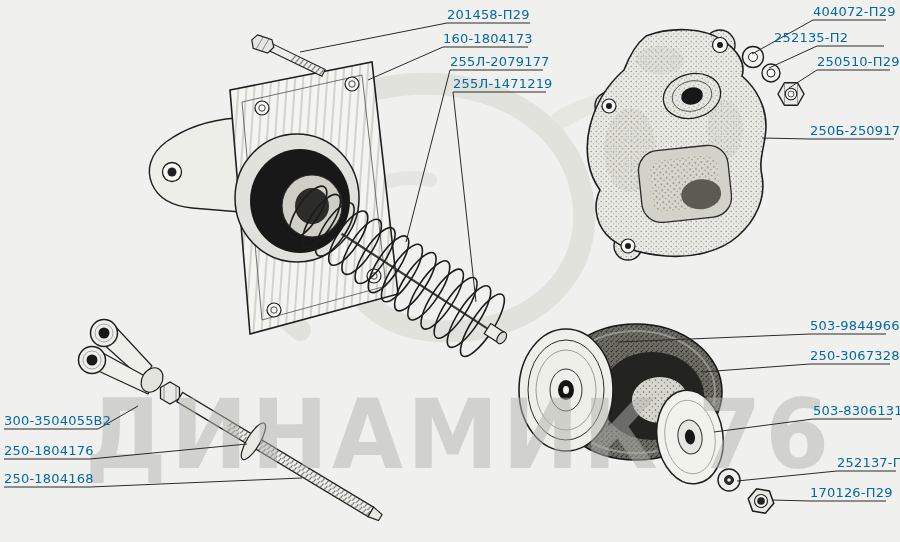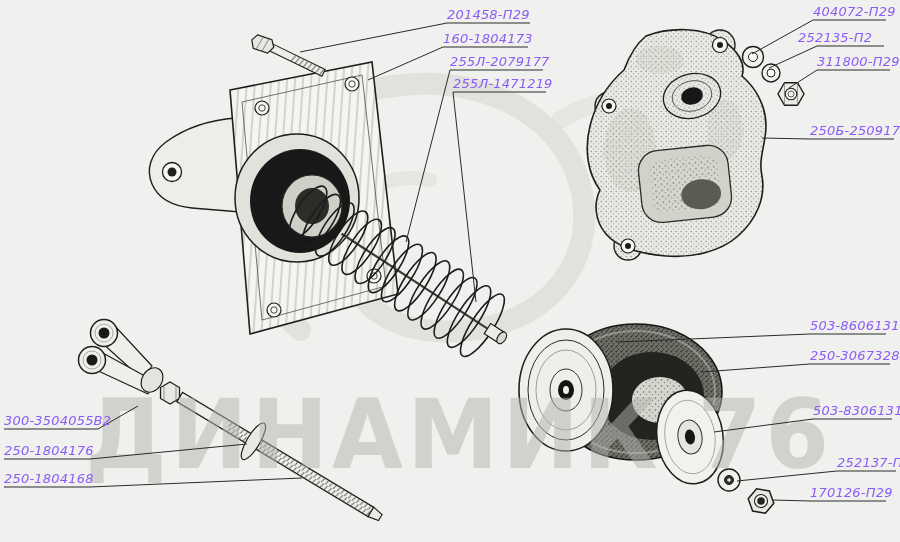--- a/index.html
+++ b/index.html
@@ -2,22 +2,22 @@
 <html><head>
 <meta charset="utf-8">
 <style>
   html,body{margin:0;padding:0;background:#d9d9d6;}
   .canvas{
     position:relative;width:900px;height:542px;background:#f0f0ee;
     overflow:hidden;font-family:"DejaVu Sans",sans-serif;
   }
   .canvas>svg{position:absolute;left:0;top:0;}
   .callout{
-    position:absolute;font-style:italic;font-size:13px;line-height:14px;
-    color:#8b5cf6;white-space:nowrap;letter-spacing:.2px;
+    position:absolute;font-size:13px;line-height:14px;
+    color:#0369a1;white-space:nowrap;letter-spacing:.2px;
   }
 </style>
 </head>
 <body>
 
 <div class="canvas">
 
 <svg width="900" height="542" viewBox="0 0 900 542">
   <defs>
     <pattern id="stipple" width="5" height="5" patternUnits="userSpaceOnUse">
@@ -222,24 +222,24 @@
     <polyline points="4,459 90,459 247,444"></polyline>
     <polyline points="4,487 90,487 302,478"></polyline>
   </g>
 </svg>
 
 <div class="callout" style="left:447px;top:8px">201458-П29</div>
 <div class="callout" style="left:443px;top:32px">160-1804173</div>
 <div class="callout" style="left:450px;top:55px">255Л-2079177</div>
 <div class="callout" style="left:453px;top:77px">255Л-1471219</div>
 <div class="callout" style="left:813px;top:5px">404072-П29</div>
-<div class="callout" style="left:798px;top:31px">252135-П2</div>
-<div class="callout" style="left:817px;top:55px">311800-П29</div>
+<div class="callout" style="left:774px;top:31px">252135-П2</div>
+<div class="callout" style="left:817px;top:55px">250510-П29</div>
 <div class="callout" style="left:810px;top:124px">250Б-2509175</div>
-<div class="callout" style="left:810px;top:319px">503-8606131</div>
+<div class="callout" style="left:810px;top:319px">503-9844966</div>
 <div class="callout" style="left:810px;top:349px">250-3067328</div>
 <div class="callout" style="left:813px;top:404px">503-8306131</div>
 <div class="callout" style="left:837px;top:456px">252137-П2</div>
 <div class="callout" style="left:810px;top:486px">170126-П29</div>
 <div class="callout" style="left:4px;top:414px">300-3504055В2</div>
 <div class="callout" style="left:4px;top:444px">250-1804176</div>
 <div class="callout" style="left:4px;top:472px">250-1804168</div>
 
 </div>
 

